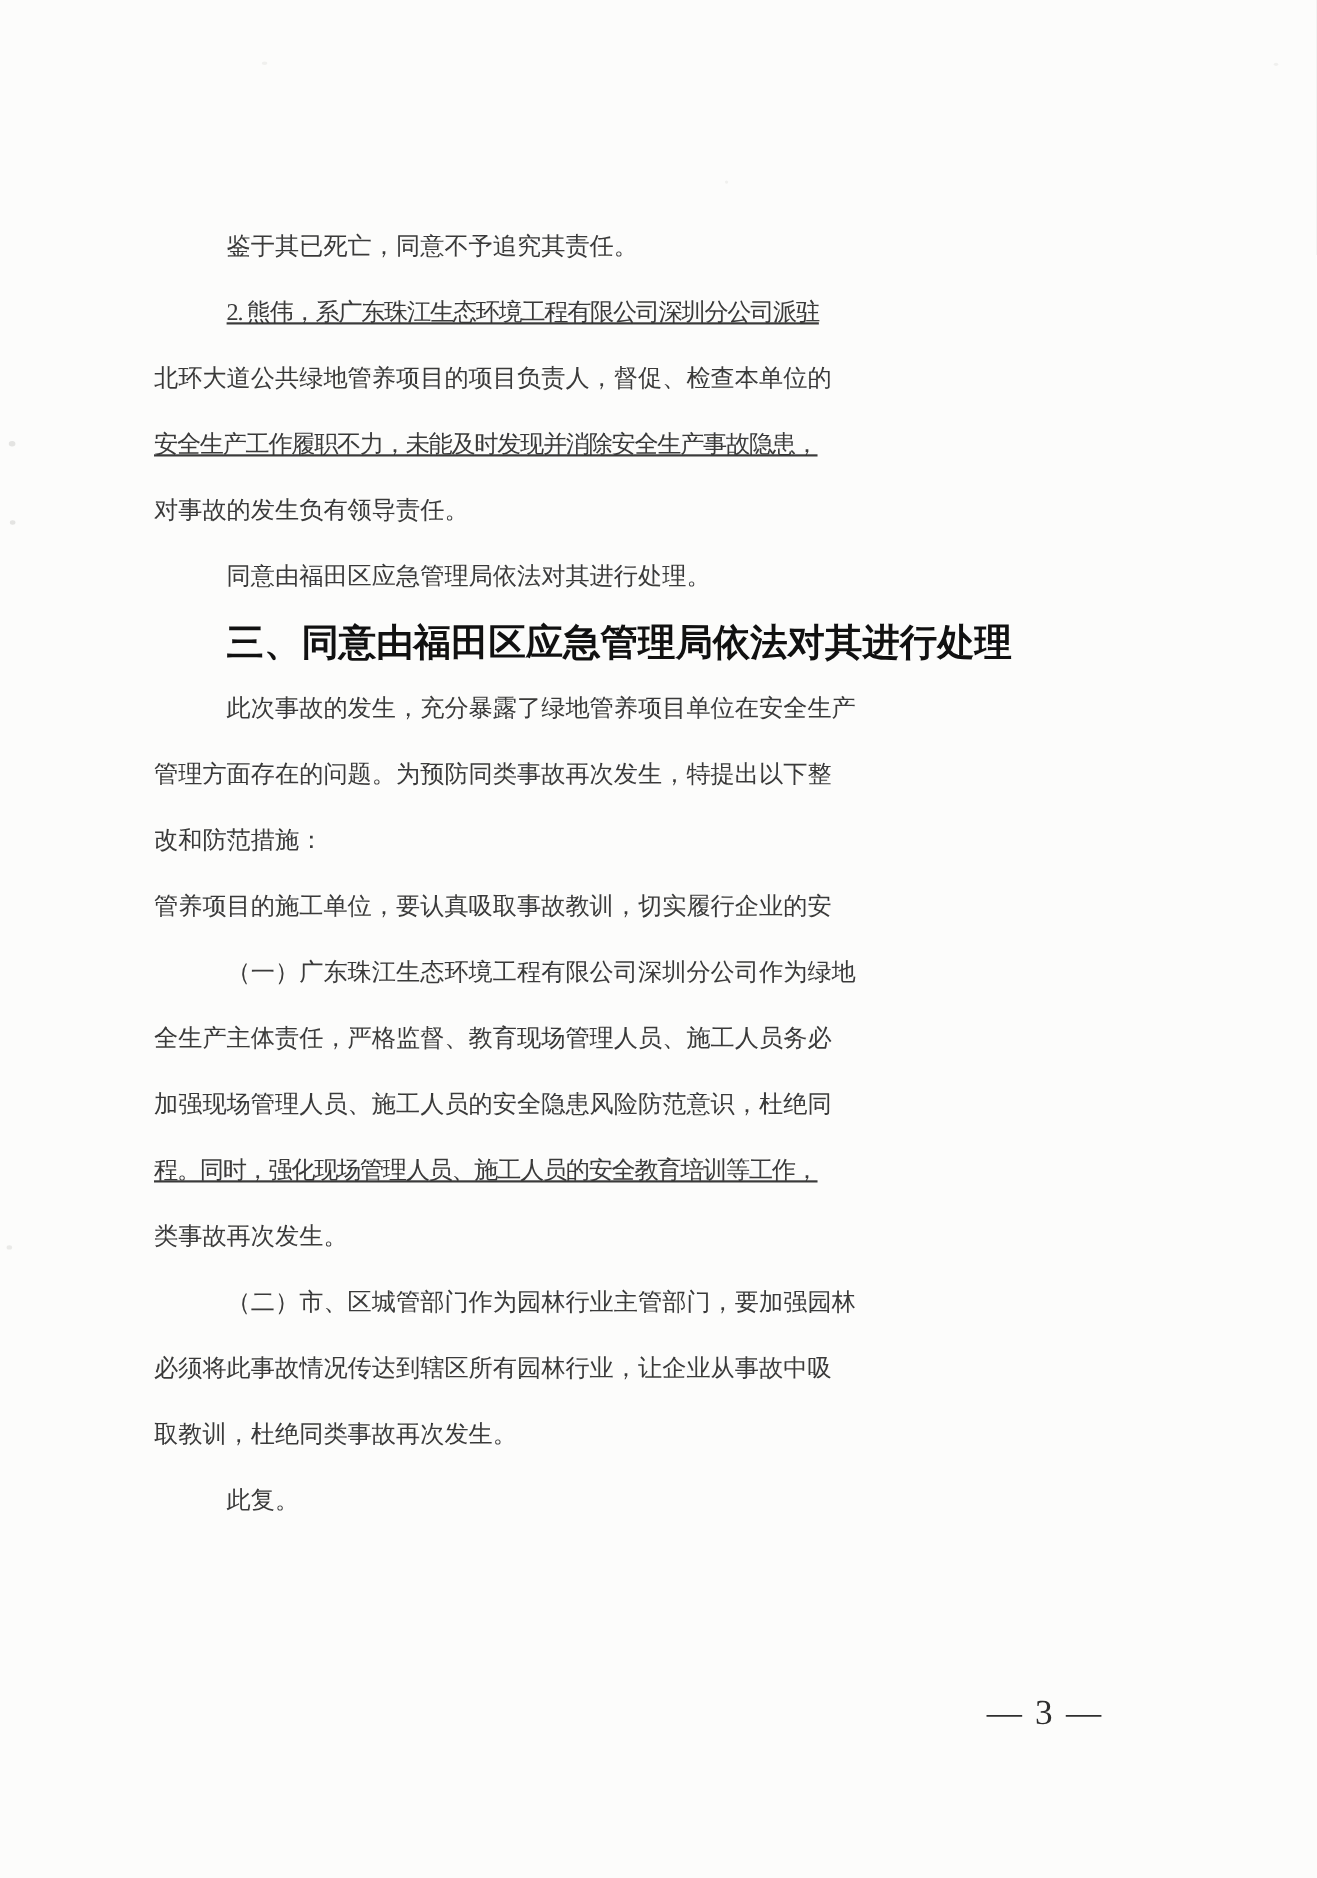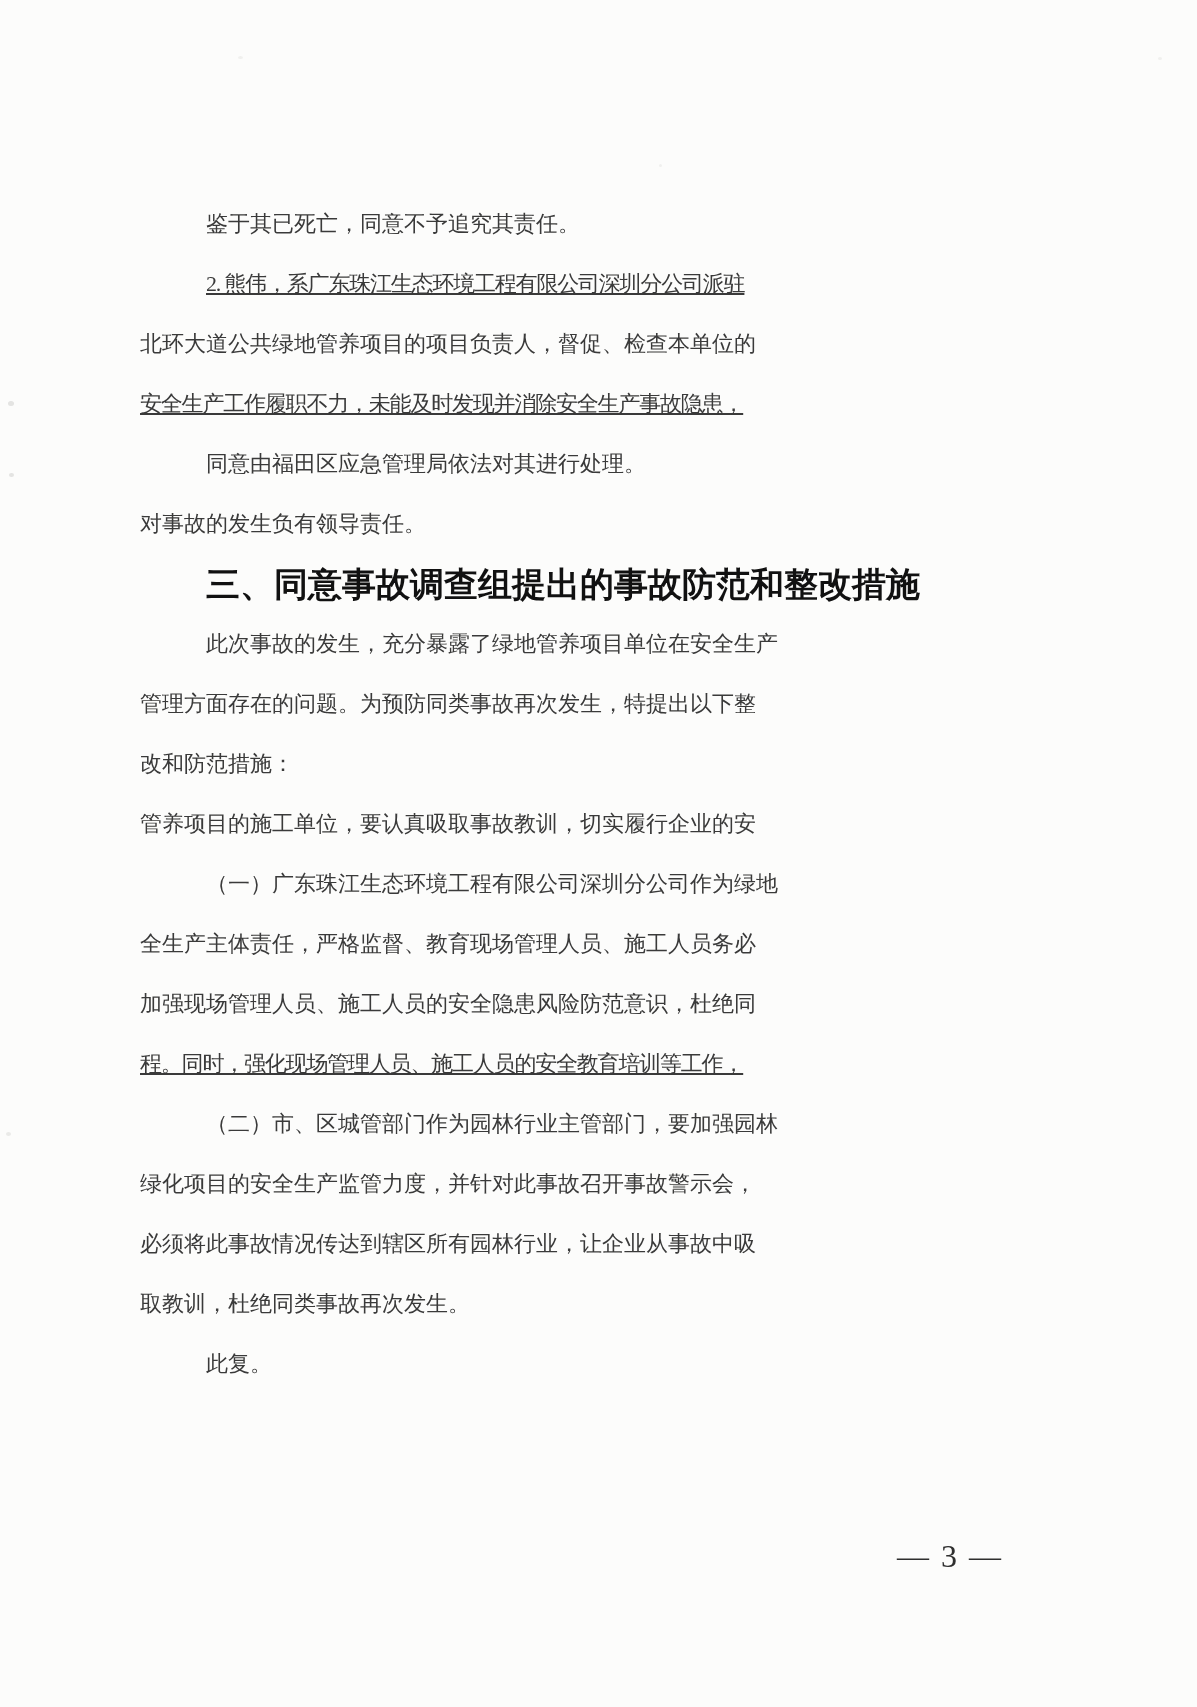--- a/index.html
+++ b/index.html
@@ -72,33 +72,33 @@
 </head>
 <body>
 
 <div class="page">
 
   <div class="body-text">
     <div class="ln indent">鉴于其已死亡，同意不予追究其责任。</div>
     <div class="ln indent squeeze">2. 熊伟，系广东珠江生态环境工程有限公司深圳分公司派驻</div>
     <div class="ln">北环大道公共绿地管养项目的项目负责人，督促、检查本单位的</div>
     <div class="ln squeeze">安全生产工作履职不力，未能及时发现并消除安全生产事故隐患，</div>
+    <div class="ln">对事故的发生负有领导责任。</div>
     <div class="ln indent">同意由福田区应急管理局依法对其进行处理。</div>
-    <div class="ln">对事故的发生负有领导责任。</div>
-    <div class="ln indent heading">三、同意事故调查组提出的事故防范和整改措施</div>
+    <div class="ln indent heading">三、同意由福田区应急管理局依法对其进行处理</div>
     <div class="ln indent">此次事故的发生，充分暴露了绿地管养项目单位在安全生产</div>
     <div class="ln">管理方面存在的问题。为预防同类事故再次发生，特提出以下整</div>
     <div class="ln">改和防范措施：</div>
     <div class="ln">管养项目的施工单位，要认真吸取事故教训，切实履行企业的安</div>
     <div class="ln indent">（一）广东珠江生态环境工程有限公司深圳分公司作为绿地</div>
     <div class="ln">全生产主体责任，严格监督、教育现场管理人员、施工人员务必</div>
     <div class="ln">加强现场管理人员、施工人员的安全隐患风险防范意识，杜绝同</div>
     <div class="ln squeeze">程。同时，强化现场管理人员、施工人员的安全教育培训等工作，</div>
+    <div class="ln">类事故再次发生。</div>
     <div class="ln indent">（二）市、区城管部门作为园林行业主管部门，要加强园林</div>
-    <div class="ln">绿化项目的安全生产监管力度，并针对此事故召开事故警示会，</div>
     <div class="ln">必须将此事故情况传达到辖区所有园林行业，让企业从事故中吸</div>
     <div class="ln">取教训，杜绝同类事故再次发生。</div>
     <div class="ln indent">此复。</div>
   </div>
 
   <div class="page-number">— 3 —</div>
 
   <div class="speck s1"></div>
   <div class="speck s2"></div>
   <div class="speck s3"></div>

